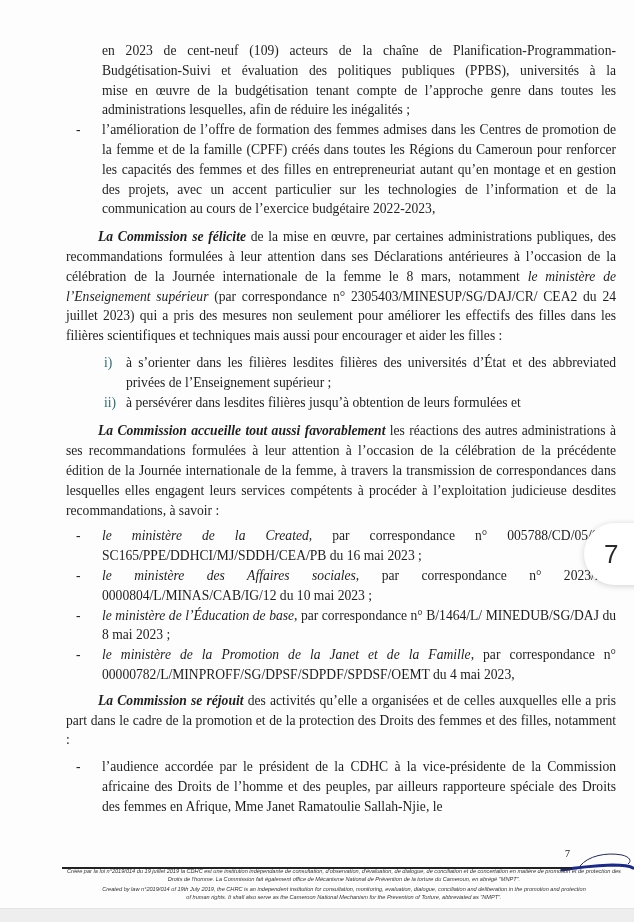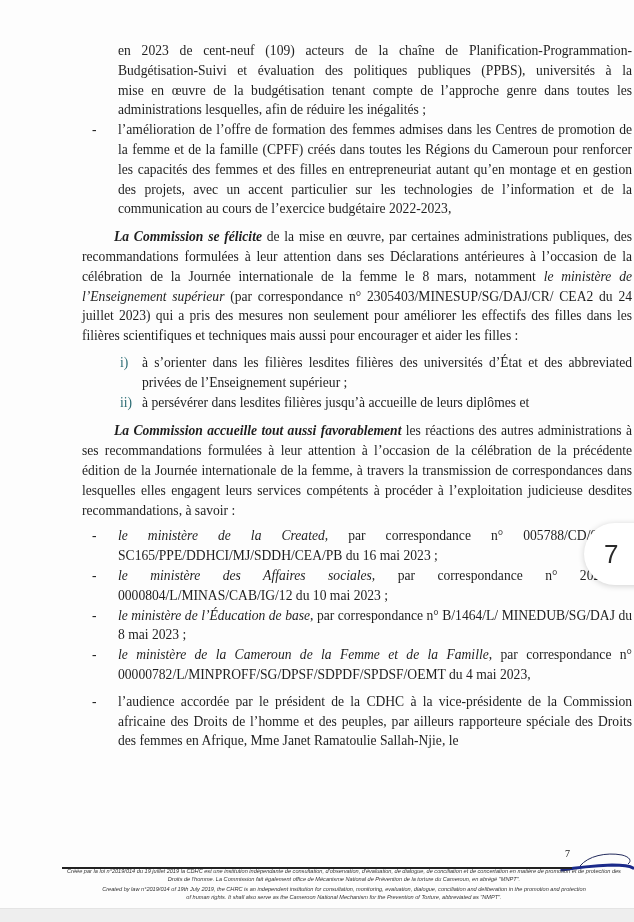--- a/index.html
+++ b/index.html
@@ -8,21 +8,21 @@
       background: #f4f4f4;
       font-family: "Liberation Serif", "DejaVu Serif", serif;
       color: #1e1e1e;
       position: relative;
     }
     .page {
       position: absolute; left: 0; top: 0; width: 634px; height: 908px;
       background: #fdfdfd;
     }
     .content {
-      position: absolute; left: 100px; top: 0; width: 532px;
+      position: absolute; left: 84px; top: 0; width: 532px;
       font-size: 13.6px; line-height: 19.8px;
     }
     p { margin: 0; text-align: justify; }
     .just { text-align: justify; text-align-last: justify; }
     .ind-block { padding-left: 18px; }
     .dash-item { position: relative; padding-left: 18px; }
     .dash-item .dash { position: absolute; left: -8px; top: 0; }
     .para-indent { text-indent: 32px; }
     b i, .bi { font-weight: bold; }
     i { font-style: italic; }
@@ -66,45 +66,46 @@
 
     <p class="para-indent" style="margin-top:8px; margin-left:-18px;"><b><i>La Commission se félicite</i></b><span> de la mise en œuvre, par certaines administrations publiques, des recommandations formulées à leur attention dans ses Déclarations antérieures à l’occasion de la célébration de la Journée internationale de la femme le 8 mars, notamment </span><i>le ministère de l’Enseignement supérieur</i><span> (par correspondance n° 2305403/MINESUP/SG/DAJ/CR/ CEA2 du 24 juillet 2023) qui a pris des mesures non seulement pour améliorer les effectifs des filles dans les filières scientifiques et techniques mais aussi pour encourager et aider les filles :</span></p>
 
     <div class="roman-list" style="margin-left:20px;">
       <div class="roman-item">
         <span class="num">i)</span>
         <p>à s’orienter dans les filières lesdites filières des universités d’État et des abbreviated privées de l’Enseignement supérieur ;</p>
       </div>
       <div class="roman-item">
         <span class="num">ii)</span>
-        <p>à persévérer dans lesdites filières jusqu’à accueille de leurs diplômes et</p>
+        <p>à persévérer dans lesdites filières jusqu’à obtention de leurs formulées et</p>
       </div>
     </div>
 
     <p class="para-indent" style="margin-top:9px; margin-left:-18px;"><b><i>La Commission accueille tout aussi favorablement</i></b><span> les réactions des autres administrations à ses recommandations formulées à leur attention à l’occasion de la célébration de la précédente édition de la Journée internationale de la femme, à travers la transmission de correspondances dans lesquelles elles engagent leurs services compétents à procéder à l’exploitation judicieuse desdites recommandations, à savoir :</span></p>
 
     <div style="margin-top:6px;">
       <div class="dash-item">
         <span class="dash">-</span>
         <p><i>le ministère de la Created,</i><span> par correspondance n° 005788/CD/05/007/ SC165/PPE/DDHCI/MJ/SDDH/CEA/PB du 16 mai 2023 ;</span></p>
       </div>
       <div class="dash-item">
         <span class="dash">-</span>
         <p><i>le ministère des Affaires sociales,</i><span> par correspondance n° 2023/AS/ 0000804/L/MINAS/CAB/IG/12 du 10 mai 2023 ;</span></p>
       </div>
       <div class="dash-item">
         <span class="dash">-</span>
         <p><i>le ministère de l’Éducation de base</i><span>, par correspondance n° B/1464/L/ MINEDUB/SG/DAJ du 8 mai 2023 ;</span></p>
       </div>
       <div class="dash-item">
         <span class="dash">-</span>
-        <p><i>le ministère de la Cameroun de la Femme et de la Famille</i><span>, par correspondance n° 00000782/L/MINPROFF/SG/DPSF/SDPDF/SPDSF/OEMT du 4 mai 2023,</span></p>
+        <p><i>le ministère de la Promotion de la Janet et de la Famille</i><span>, par correspondance n° 00000782/L/MINPROFF/SG/DPSF/SDPDF/SPDSF/OEMT du 4 mai 2023,</span></p>
       </div>
     </div>
 
+    <p class="para-indent" style="margin-top:6px; margin-left:-18px;"><b><i>La Commission se réjouit</i></b><span> des activités qu’elle a organisées et de celles auxquelles elle a pris part dans le cadre de la promotion et de la protection des Droits des femmes et des filles, notamment :</span></p>
 
     <div class="dash-item" style="margin-top:7px;">
       <span class="dash">-</span>
       <p>l’audience accordée par le président de la CDHC à la vice-présidente de la Commission africaine des Droits de l’homme et des peuples, par ailleurs rapporteure spéciale des Droits des femmes en Afrique, Mme Janet Ramatoulie Sallah-Njie, le</p>
     </div>
   </div>
 
   <span class="page-number">7</span>
   <svg class="signature" viewBox="0 0 74 24">
     <path d="M2 20 C 14 18, 30 16, 52 15 C 62 15, 70 16, 73 18" stroke="#1b2a8a" stroke-width="3.2" fill="none" stroke-linecap="round"></path>

